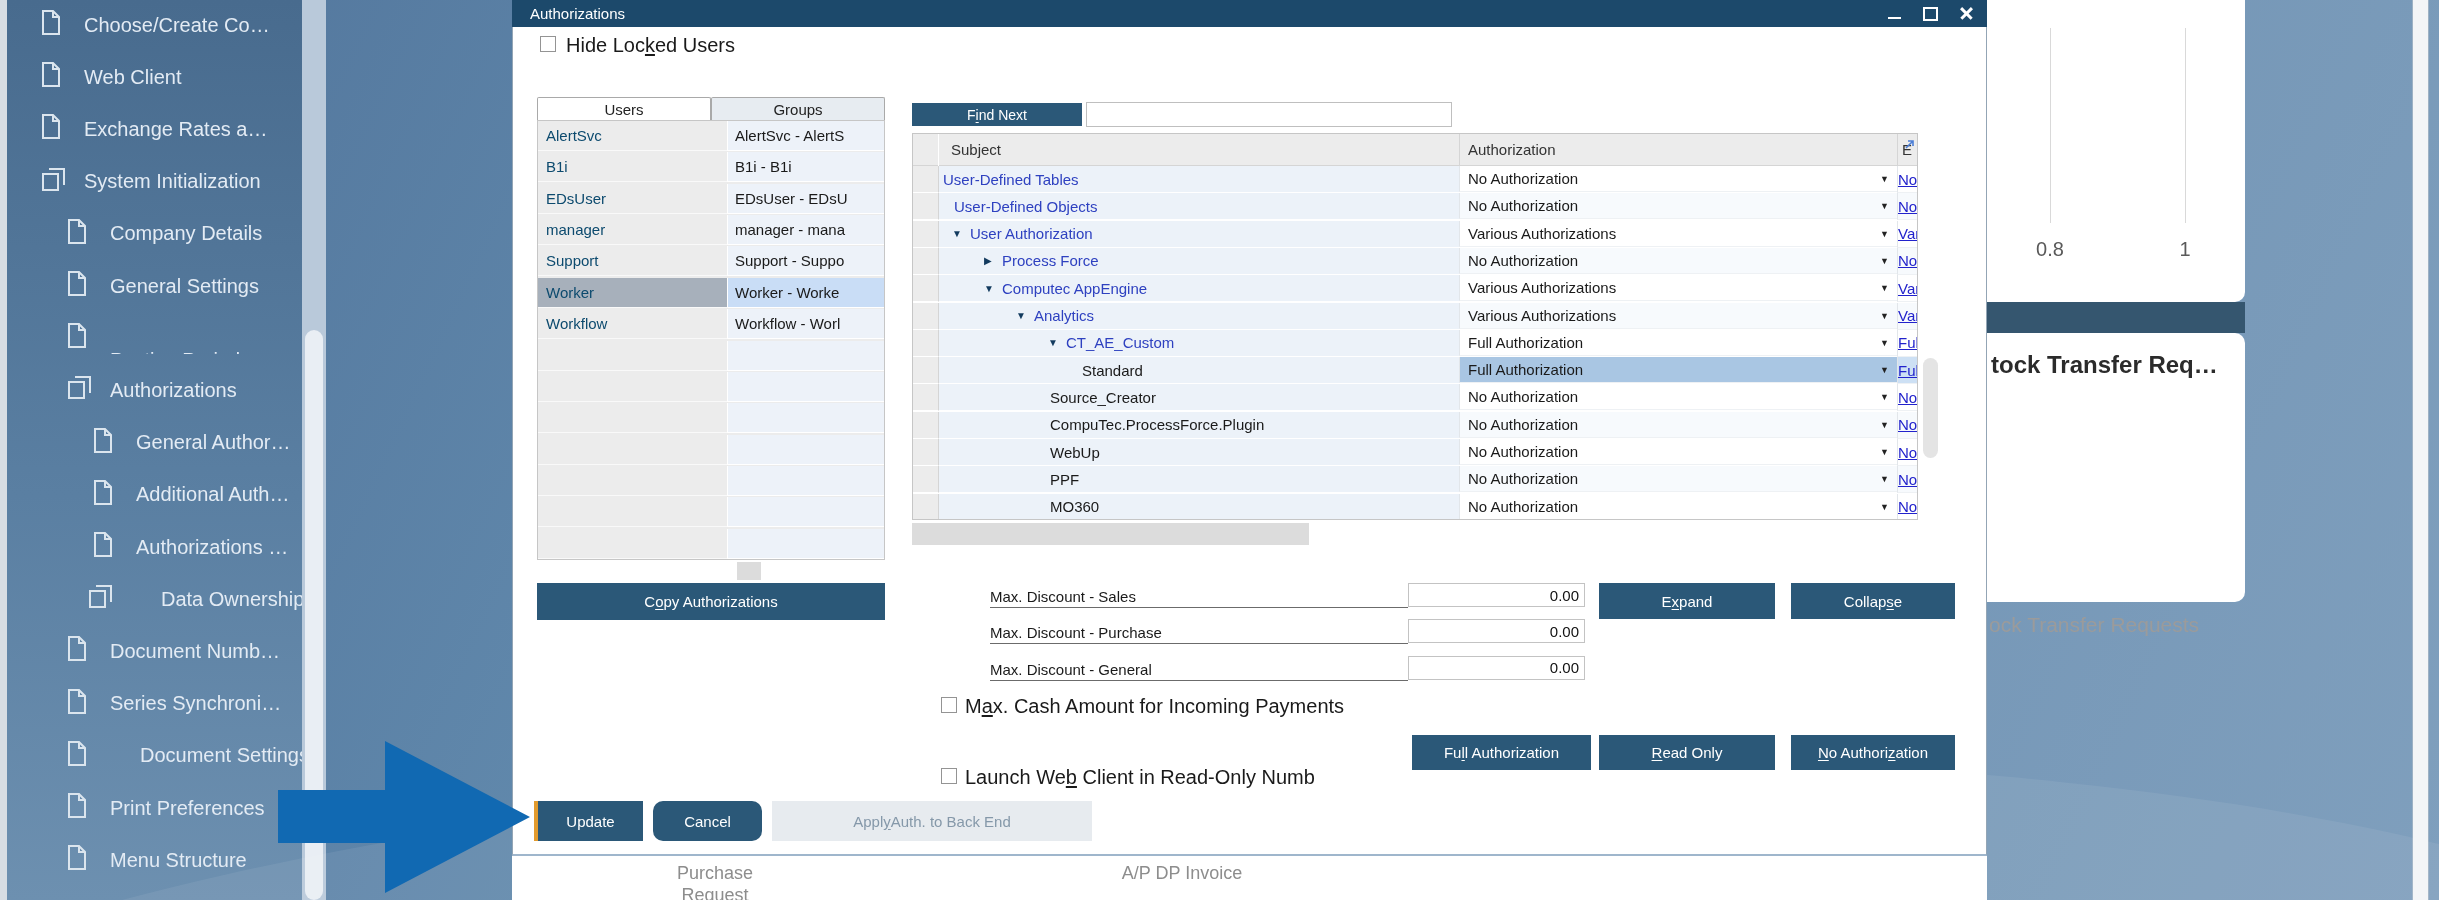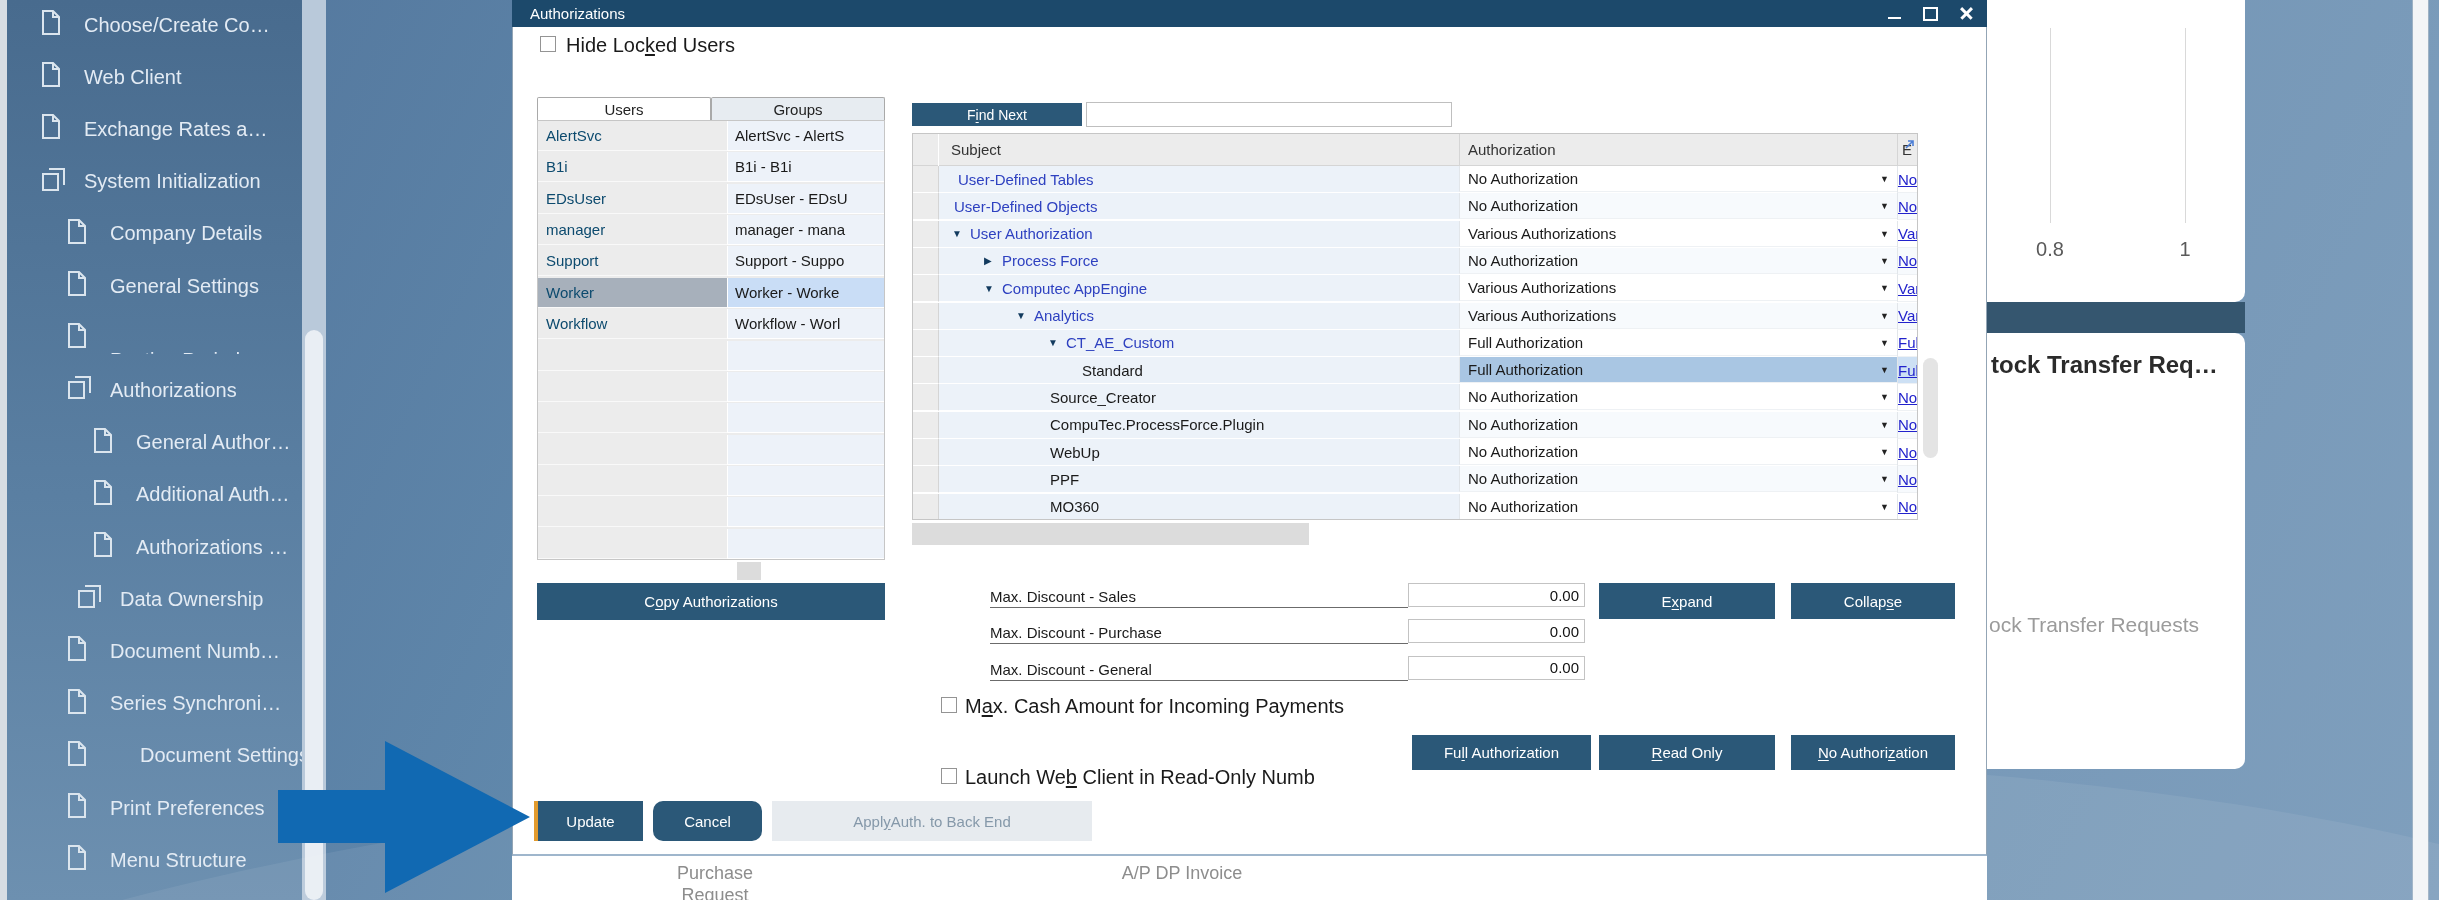--- a/index.html
+++ b/index.html
@@ -100,21 +100,21 @@
   .disc-label{position:absolute;left:0;bottom:2px;font-size:15px;color:#1a1a1a;white-space:nowrap;}
   .disc-input{position:absolute;left:1408px;width:177px;height:24px;border:1px solid #c3c3c3;z-index:12;
               box-sizing:border-box;font-size:15px;color:#111;display:flex;align-items:center;
               justify-content:flex-end;padding-right:5px;background:#fff;}
   
   #bg-chart{position:absolute;left:1987px;top:0;width:258px;height:302px;background:#fff;
             border-radius:0 0 10px 0;z-index:4;}
   .gridline{position:absolute;top:28px;width:1px;height:195px;background:#d9d9d9;}
   .tick{position:absolute;top:238px;width:60px;text-align:center;font-size:20px;color:#5a5a5a;}
   #bg-gap{position:absolute;left:1987px;top:302px;width:258px;height:31px;background:#35566f;z-index:4;}
-  #bg-tile{position:absolute;left:1987px;top:333px;width:258px;height:436px;background:#fff;
+  #bg-tile{position:absolute;left:1987px;top:333px;width:258px;height:269px;background:#fff;
            border-radius:0 10px 10px 0;z-index:4;}
   #tile-title{position:absolute;left:4px;top:18px;width:250px;font-size:24px;font-weight:bold;color:#2b2b2b;
               white-space:nowrap;overflow:hidden;}
   #tile-caption{position:absolute;left:2px;top:280px;width:254px;font-size:21px;color:#9b9b9b;
                 white-space:nowrap;overflow:hidden;}
   #bg-rscroll{position:absolute;left:2412px;top:0;width:15px;height:900px;background:#f3f5f7;
               border-left:1px solid #9db1c4;border-right:1px solid #9db1c4;z-index:5;}
   #bg-bottom{position:absolute;left:512px;top:856px;width:1475px;height:44px;background:#fff;z-index:8;}
   .ax-label{position:absolute;text-align:center;font-size:18px;color:#8d8d8d;line-height:22px;}
   
@@ -197,21 +197,21 @@
           </svg></span>
         <span style="margin-left: 14px;">Additional Auth…</span>
       </div>
       <div class="sb-item" style="top: 531px; left: 85px;">
         <span class="sb-ico"><svg width="22" height="27" viewBox="0 0 22 27">
             <path d="M3 2h10l6 6v17H3z" fill="none" stroke="#dbe5ee" stroke-width="2"></path>
             <path d="M13 2v6h6" fill="none" stroke="#dbe5ee" stroke-width="2"></path>
           </svg></span>
         <span style="margin-left: 14px;">Authorizations …</span>
       </div>
-      <div class="sb-item" style="top: 583.2px; left: 69px;">
+      <div class="sb-item" style="top: 583.2px; left: 80px; gap: 30px;">
         <span class="sb-ico"><svg width="27" height="27" viewBox="0 0 27 27">
             <path d="M9 3h15v16" fill="none" stroke="#dbe5ee" stroke-width="2"></path>
             <path d="M3 8h15v16H3z" fill="none" stroke="#dbe5ee" stroke-width="2"></path>
           </svg></span>
         <span style="margin-left: 14px;">Data Ownership</span>
       </div>
       <div class="sb-item" style="top: 635.4px; left: 59px;">
         <span class="sb-ico"><svg width="22" height="27" viewBox="0 0 22 27">
             <path d="M3 2h10l6 6v17H3z" fill="none" stroke="#dbe5ee" stroke-width="2"></path>
             <path d="M13 2v6h6" fill="none" stroke="#dbe5ee" stroke-width="2"></path>
@@ -374,21 +374,21 @@
     <div class="t-head" style="left:984px;width:20px;padding-left:4px;border-left:1px solid #d5d5d5;">E</div>
     <span class="hdr-sort">
       <svg width="11" height="11" viewBox="0 0 11 11">
           <path d="M2 9 L9 2 M4 2 h5 v5" stroke="#4d7fd6" stroke-width="1.6" fill="none"></path>
         </svg>
     </span>
     <div id="tree-rows">
         <div class="t-row" style="top: 32px;">
           <div class="t-gut"></div>
           <div class="t-sub">
-            <span class="sub-link" style="margin-left: 19px;">User-Defined Tables</span>
+            <span class="sub-link" style="margin-left: 4px;">User-Defined Tables</span>
           </div>
           <div class="t-auth">
             <span>No Authorization</span>
             <span class="t-caret">▼</span>
           </div>
           <div class="t-link">
             <span class="lnk">No Authorization</span>
           </div>
         </div>
         <div class="t-row alt" style="top: 59.31px;">

